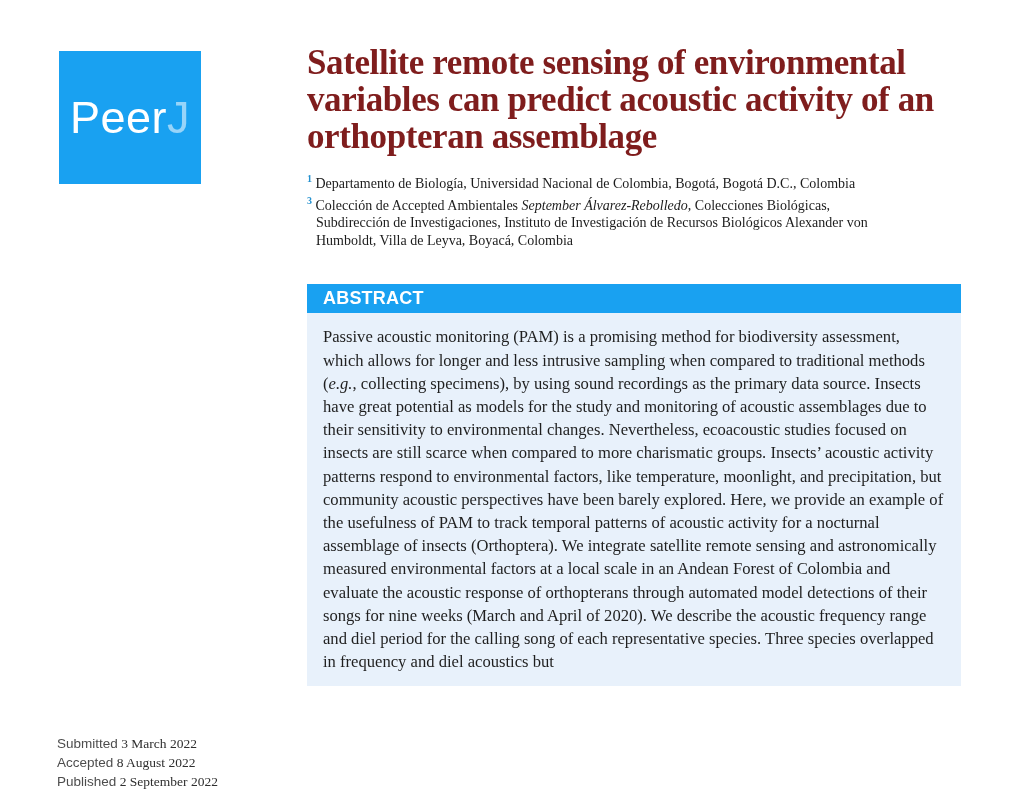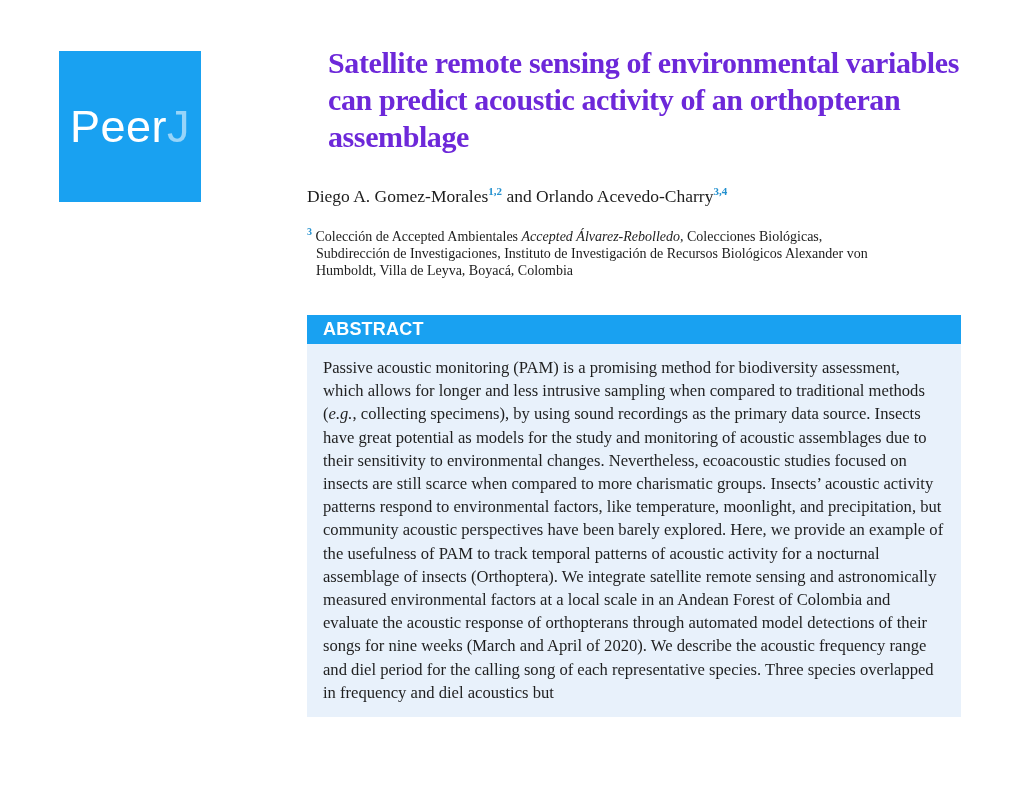--- a/index.html
+++ b/index.html
@@ -11,21 +11,21 @@
     background:#ffffff;
     overflow:hidden;
     font-family:"Liberation Serif","DejaVu Serif",serif;
     color:#1f1f1f;
   }
 
   
   .logo {
     position:absolute;
     left:59px; top:51px;
-    width:142px; height:151px;
+    width:142px; height:133px;
     background:#19a1f1;
     display:flex; align-items:center; justify-content:center;
   }
   .logo .logo-text {
     font-family:"Liberation Sans","DejaVu Sans",sans-serif;
     font-size:45px;
     font-weight:500;
     letter-spacing:0.5px;
     line-height:1;
   }
@@ -48,27 +48,26 @@
     color:#2e2e2e;
   }
 
   
   .content {
     position:absolute;
     left:307px; top:44px;
     width:654px;
   }
   .title {
-    font-size:30px;
+    font-size:35px;
     line-height:37px;
     font-weight:700;
     letter-spacing:-0.4px;
-    color:#6d28d9;
+    color:#7f1d1d;
     width:660px;
-    margin-left:21px;
   }
   .authors {
     margin-top:24px;
     font-size:17.5px;
     line-height:24px;
     color:#1c1c1c;
   }
   .sup-blue {
     color:#2491cf;
     font-weight:700;
@@ -113,29 +112,34 @@
 </head>
 <body>
 
 <div class="page">
 
   <div class="logo">
     <span class="logo-text peer">Peer</span>
       <span class="logo-text jay">J</span>
   </div>
 
+  <div class="dates">
+    <div class="date-row"><span class="date-label">Submitted</span> <span class="date-value">3 March 2022</span></div>
+    <div class="date-row"><span class="date-label">Accepted</span> <span class="date-value">8 August 2022</span></div>
+    <div class="date-row"><span class="date-label">Published</span> <span class="date-value">2 September 2022</span></div>
+  </div>
 
   <div class="content">
 
     <h1 class="title">Satellite remote sensing of environmental variables can predict acoustic activity of an orthopteran assemblage</h1>
 
-    <p class="authors"><span>Diego A. Gomez-Morales</span><sup class="sup-blue">1,2</sup><span> and </span><span>Orlando Acevedo-Charry</span><sup class="sup-blue">3,4</sup></p>
 
     <ul class="affiliations">
-        <li><sup class="sup-blue">3</sup> <span>Colección de Accepted Ambientales </span><i>Accepted Álvarez-Rebolledo</i><span>, Colecciones Biológicas, Subdirección de Investigaciones, Instituto de Investigación de Recursos Biológicos Alexander von Humboldt, Villa de Leyva, Boyacá, Colombia</span></li>
+        <li><sup class="sup-blue">1</sup> <span>Departamento de Biología, Universidad Nacional de Colombia, Bogotá, Bogotá D.C., Colombia</span></li>
+        <li><sup class="sup-blue">3</sup> <span>Colección de Accepted Ambientales </span><i>September Álvarez-Rebolledo</i><span>, Colecciones Biológicas, Subdirección de Investigaciones, Instituto de Investigación de Recursos Biológicos Alexander von Humboldt, Villa de Leyva, Boyacá, Colombia</span></li>
       </ul>
 
     <section class="abstract">
       <div class="abstract-bar">ABSTRACT</div>
       <div class="abstract-body"><span>Passive acoustic monitoring (PAM) is a promising method for biodiversity assessment, which allows for longer and less intrusive sampling when compared to traditional methods (</span><i>e.g.</i><span>, collecting specimens), by using sound recordings as the primary data source. Insects have great potential as models for the study and monitoring of acoustic assemblages due to their sensitivity to environmental changes. Nevertheless, ecoacoustic studies focused on insects are still scarce when compared to more charismatic groups. Insects’ acoustic activity patterns respond to environmental factors, like temperature, moonlight, and precipitation, but community acoustic perspectives have been barely explored. Here, we provide an example of the usefulness of PAM to track temporal patterns of acoustic activity for a nocturnal assemblage of insects (Orthoptera). We integrate satellite remote sensing and astronomically measured environmental factors at a local scale in an Andean Forest of Colombia and evaluate the acoustic response of orthopterans through automated model detections of their songs for nine weeks (March and April of 2020). We describe the acoustic frequency range and diel period for the calling song of each representative species. Three species overlapped in frequency and diel acoustics but</span></div>
     </section>
 
   </div>
 </div>
 

